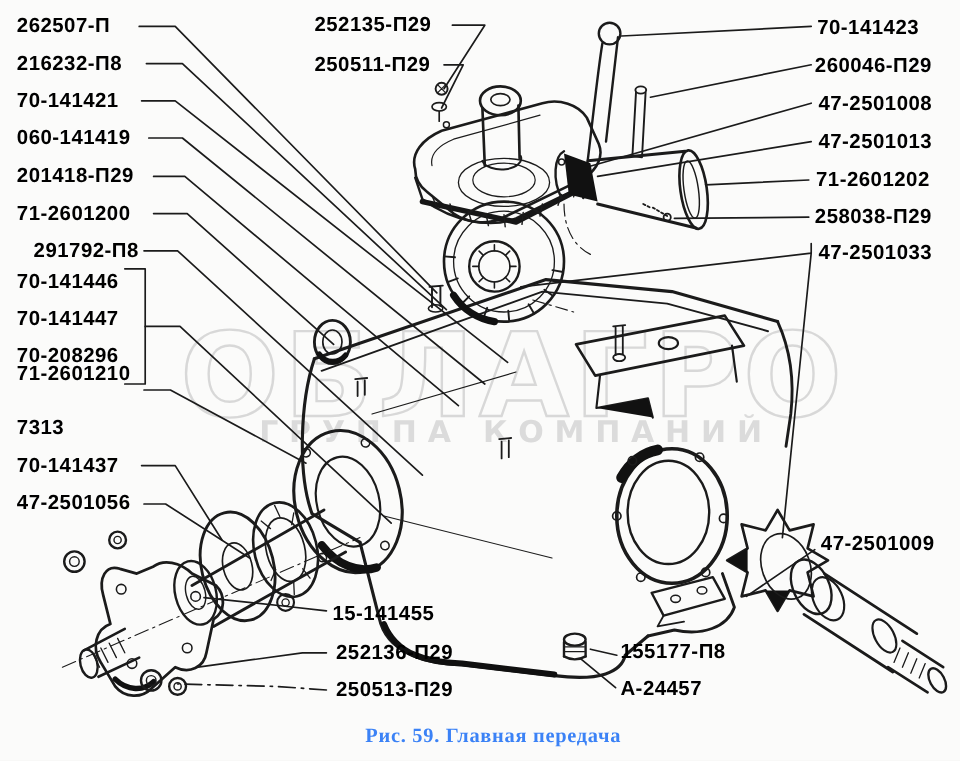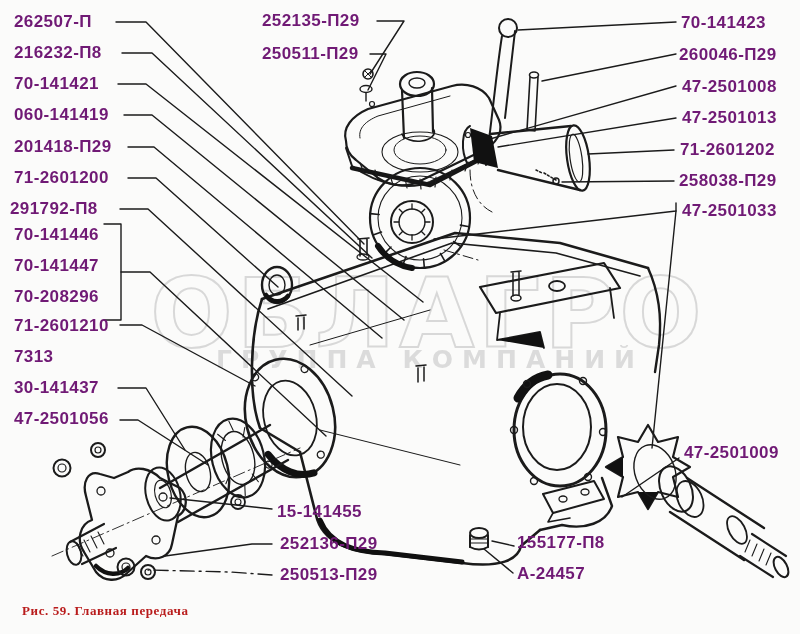--- a/index.html
+++ b/index.html
@@ -2,26 +2,26 @@
 <html><head>
 <meta charset="utf-8">
 <style>
   html,body{margin:0;padding:0;background:#f4f4f2;}
   .stage{
     position:relative;width:800px;height:634px;background:#fbfbfa;
     overflow:hidden;font-family:"Liberation Sans",sans-serif;
   }
   .stage svg{position:absolute;left:0;top:0;}
   .pl{
-    position:absolute;font-weight:bold;font-size:17px;color:#701a75;
+    position:absolute;font-weight:bold;font-size:17px;color:#000000;
     letter-spacing:.4px;white-space:nowrap;line-height:1;
   }
   .caption{
     position:absolute;font-family:"Liberation Serif",serif;font-weight:bold;
-    font-size:13px;color:#b91c1c;letter-spacing:.6px;
+    font-size:17px;color:#3b82f6;letter-spacing:.6px;text-align:center;
   }
   .ink{stroke:#1b1b1b;fill:none;stroke-linecap:round;stroke-linejoin:round;}
 </style>
 </head>
 <body>
 
 <div class="stage">
 
   <svg width="800" height="634" viewBox="0 0 800 634">
 
@@ -279,27 +279,27 @@
       <path d="M553,513 L548,522 L570,518" stroke-width="1.6"></path>
     </g>
   </svg>
 
   <div class="pl" style="left:14px;top:13px">262507-П</div>
   <div class="pl" style="left:14px;top:44px">216232-П8</div>
   <div class="pl" style="left:14px;top:75px">70-141421</div>
   <div class="pl" style="left:14px;top:106px">060-141419</div>
   <div class="pl" style="left:14px;top:138px">201418-П29</div>
   <div class="pl" style="left:14px;top:169px">71-2601200</div>
-  <div class="pl" style="left:10px;top:200px">291792-П8</div>
+  <div class="pl" style="left:28px;top:200px">291792-П8</div>
   <div class="pl" style="left:14px;top:226px">70-141446</div>
   <div class="pl" style="left:14px;top:257px">70-141447</div>
   <div class="pl" style="left:14px;top:288px">70-208296</div>
-  <div class="pl" style="left:14px;top:317px">71-2601210</div>
+  <div class="pl" style="left:14px;top:303px">71-2601210</div>
   <div class="pl" style="left:14px;top:348px">7313</div>
-  <div class="pl" style="left:14px;top:379px">30-141437</div>
+  <div class="pl" style="left:14px;top:379px">70-141437</div>
   <div class="pl" style="left:14px;top:410px">47-2501056</div>
 
   <div class="pl" style="left:262px;top:12px">252135-П29</div>
   <div class="pl" style="left:262px;top:45px">250511-П29</div>
 
   <div class="pl" style="left:681px;top:14px">70-141423</div>
   <div class="pl" style="left:679px;top:46px">260046-П29</div>
   <div class="pl" style="left:682px;top:78px">47-2501008</div>
   <div class="pl" style="left:682px;top:109px">47-2501013</div>
   <div class="pl" style="left:680px;top:141px">71-2601202</div>

